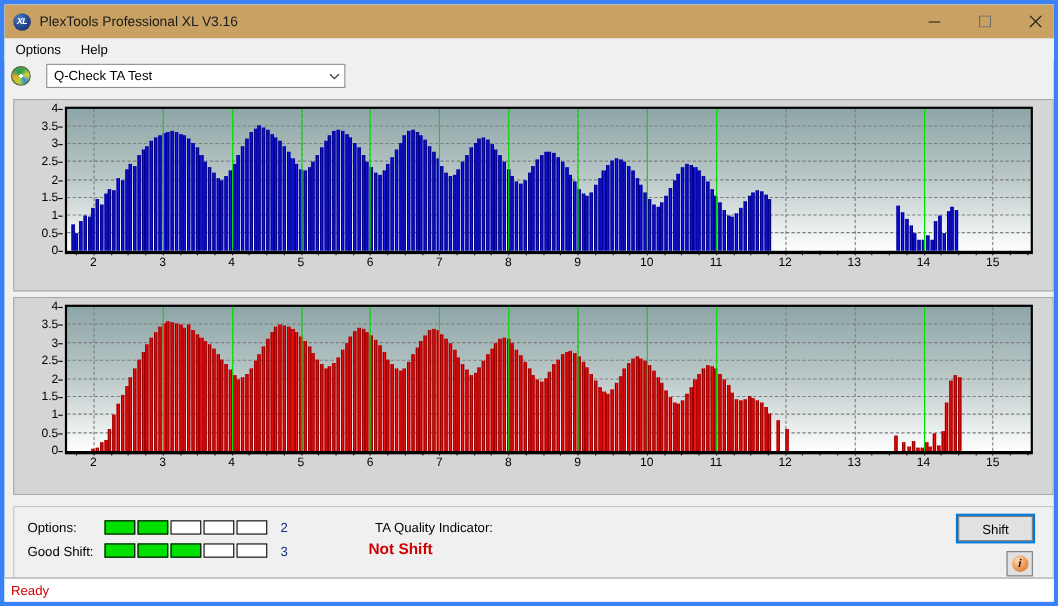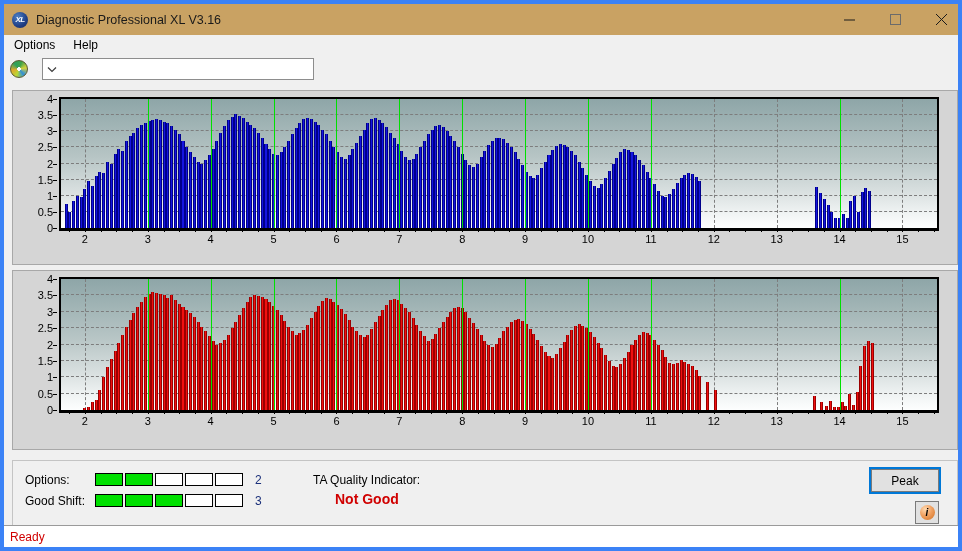--- a/index.html
+++ b/index.html
@@ -173,21 +173,21 @@
     position: absolute; left: 8px; top: 456px;
     width: 946px; height: 68px;
     background: #f0f0f0;
     border: 1px solid #c4c4c4;
   }
   .res-label {
     position: absolute; font-size: 12px; color: #000; white-space: nowrap;
   }
   #lbl-jitter     { left: 12px; top: 12px; }
   #lbl-peakshift  { left: 12px; top: 33px; }
-  #lbl-tq         { left: 300px; top: 12px; }
+  #lbl-tq         { left: 328px; top: 12px; }
   #tq-value {
     position: absolute; left: 322px; top: 30px;
     font-size: 14px; font-weight: bold; color: #d00000; white-space: nowrap;
   }
   .seg-bar {
     position: absolute; display: flex; gap: 2px;
   }
   #seg-jitter    { left: 82px; top: 12px; }
   #seg-peakshift { left: 82px; top: 33px; }
   .seg {
@@ -238,21 +238,21 @@
     font-size: 12px; color: #d00000; padding-left: 6px; white-space: nowrap;
   }
 </style>
 </head>
 <body>
 
 <div id="app">
 
   <div id="titlebar">
     <div id="app-icon">XL</div>
-    <div id="title-text">Diagnostic Professional XL V3.16</div>
+    <div id="title-text">PlexTools Professional XL V3.16</div>
     <div id="win-controls">
       <div class="win-btn">
         <svg width="11" height="11" viewBox="0 0 11 11">
             <line x1="0" y1="6" x2="11" y2="6" stroke="#1a1a1a" stroke-width="1"></line>
           </svg>
       </div>
       <div class="win-btn">
         <svg width="11" height="11" viewBox="0 0 11 11">
             <rect x="0.5" y="0.5" width="10" height="10" fill="none" stroke="#6b6b6b" stroke-width="1"></rect>
           </svg>
@@ -267,20 +267,21 @@
   </div>
 
   <div id="menubar">
     <div class="menu-item">Options</div>
     <div class="menu-item">Help</div>
   </div>
 
   <div id="toolbar">
     <div id="disc-icon"></div>
     <div class="combo" id="combo-test">
+      <div class="combo-label">Q-Check TA Test</div>
       <div class="chev">
         <svg width="10" height="7" viewBox="0 0 10 7">
             <polyline points="1,1.5 5,5.5 9,1.5" fill="none" stroke="#3c3c3c" stroke-width="1.2"></polyline>
           </svg>
       </div>
     </div>
   </div>
 
   <div class="chart-panel" id="chart-top">
     <div class="ylabels">
@@ -922,23 +923,23 @@
     <div class="seg-bar" id="seg-peakshift">
         <div class="seg on"></div>
         <div class="seg on"></div>
         <div class="seg on"></div>
         <div class="seg"></div>
         <div class="seg"></div>
       </div>
     <div class="seg-num" id="num-peakshift">3</div>
 
     <div class="res-label" id="lbl-tq">TA Quality Indicator:</div>
-    <div id="tq-value">Not Good</div>
-
-    <div id="start-button">Peak</div>
+    <div id="tq-value">Not Shift</div>
+
+    <div id="start-button">Shift</div>
     <div id="info-button">
       <div id="info-icon-glyph">i</div>
     </div>
   </div>
 
   <div id="statusbar">
     <div id="status-text">Ready</div>
   </div>
 
 </div>

